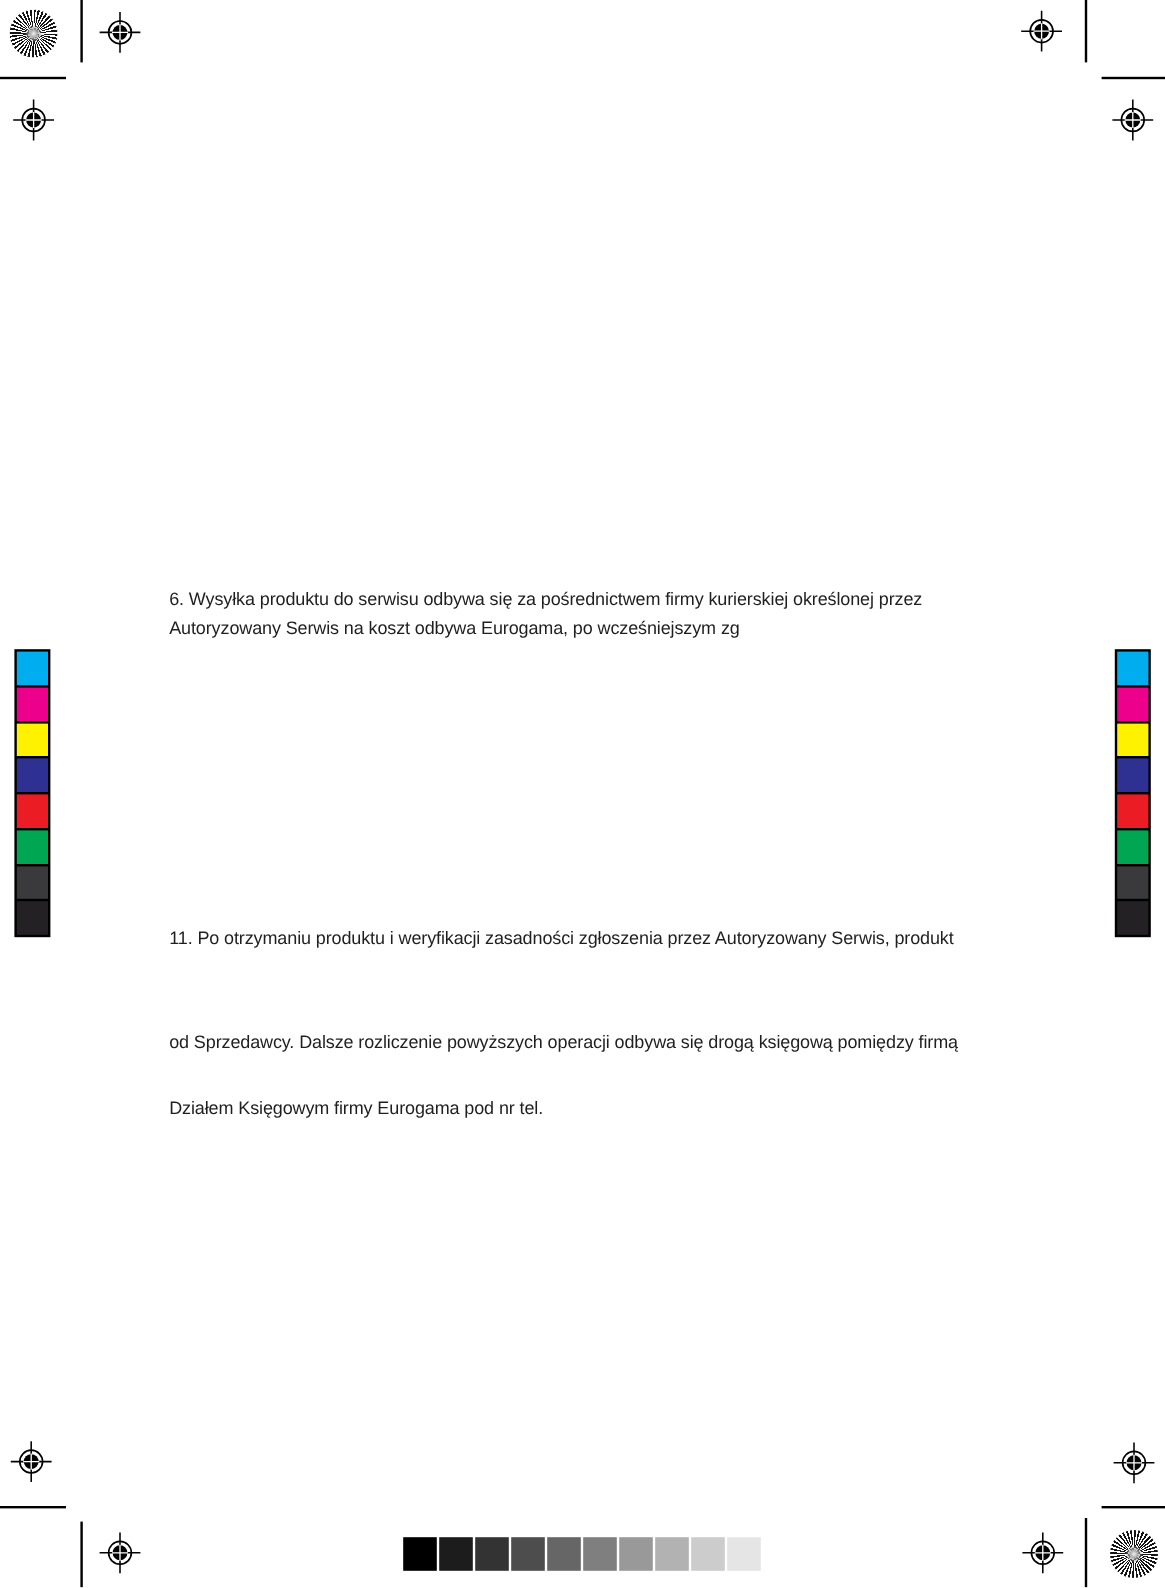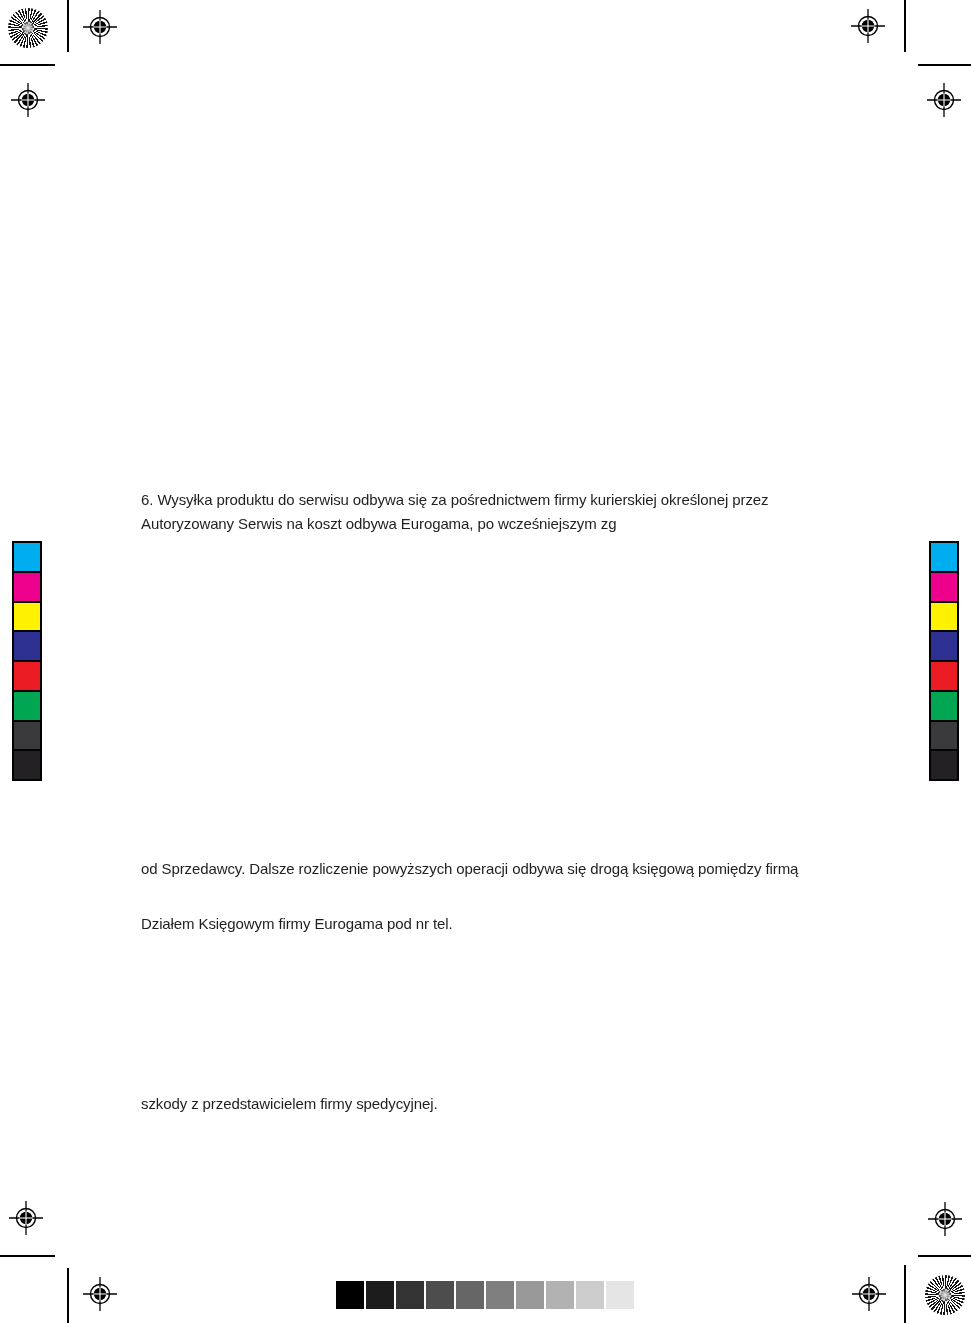--- a/index.html
+++ b/index.html
@@ -176,17 +176,17 @@
     <div class="graystep" style="background: rgb(153, 153, 153);"></div>
     <div class="graystep" style="background: rgb(178, 178, 178);"></div>
     <div class="graystep" style="background: rgb(204, 204, 204);"></div>
     <div class="graystep" style="background: rgb(229, 229, 229);"></div>
   </div>
 
   <div class="textline" id="para-6">
     <div>6. Wysyłka produktu do serwisu odbywa się za pośrednictwem firmy kurierskiej określonej przez</div>
     <div>Autoryzowany Serwis na koszt odbywa Eurogama, po wcześniejszym zg</div>
   </div>
+  <div class="textline" id="line-11">11. Po otrzymaniu produktu i weryfikacji zasadności zgłoszenia przez Autoryzowany Serwis, produkt</div>
   <div class="textline" id="line-od">od Sprzedawcy. Dalsze rozliczenie powyższych operacji odbywa się drogą księgową pomiędzy firmą</div>
   <div class="textline" id="line-dzialem">Działem Księgowym firmy Eurogama pod nr tel.</div>
-  <div class="textline" id="line-szkody">szkody z przedstawicielem firmy spedycyjnej.</div>
 
 </div>
 
 </body></html>

